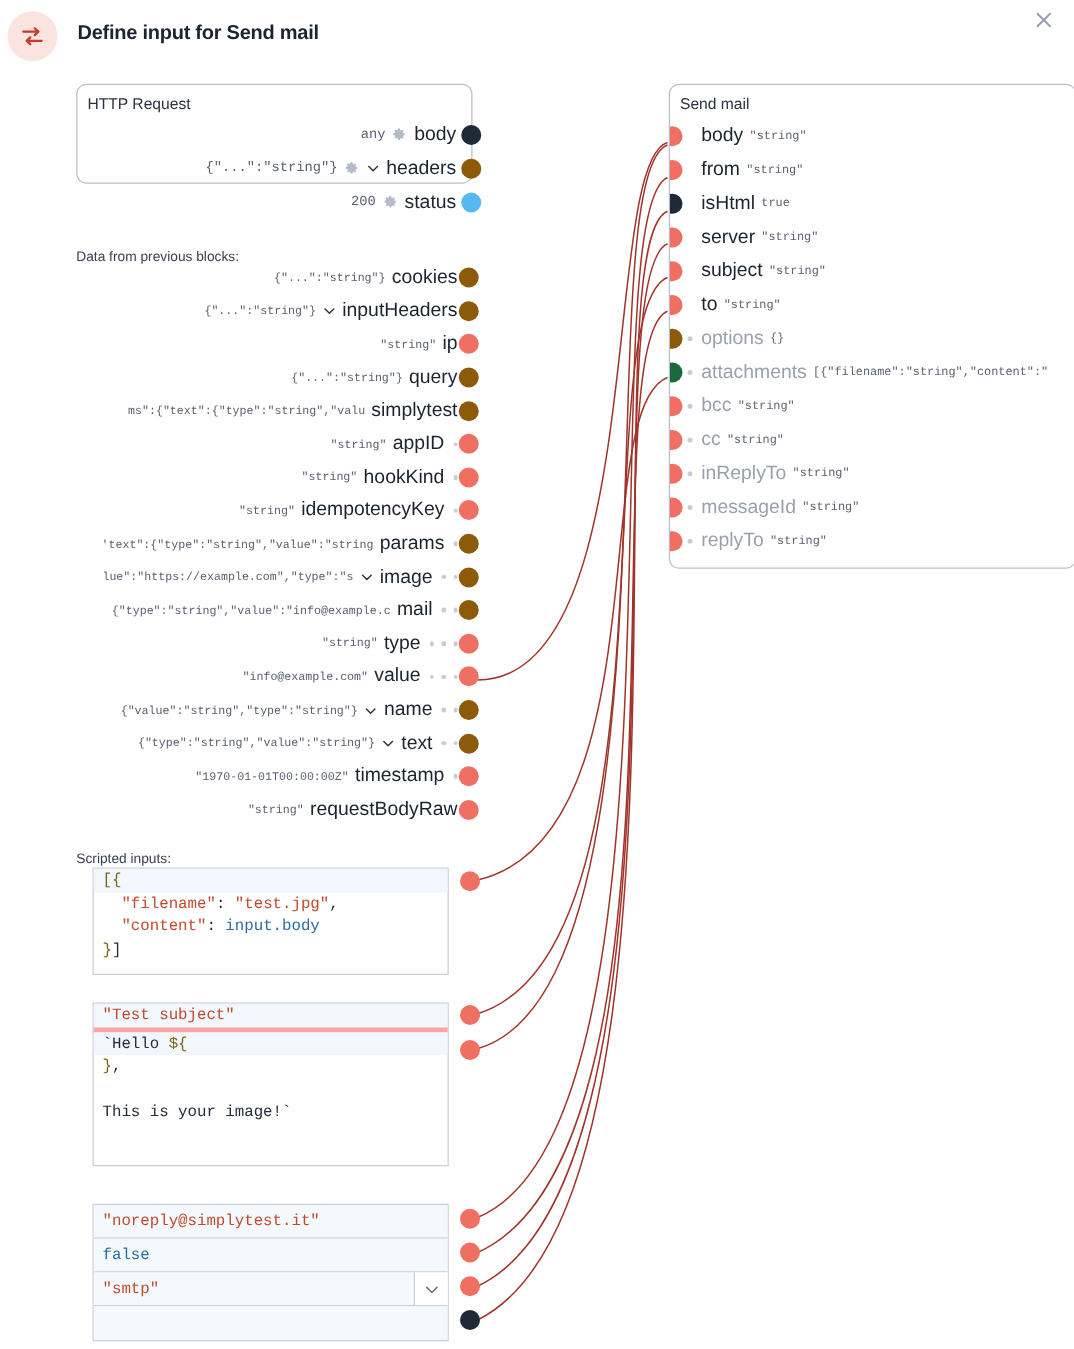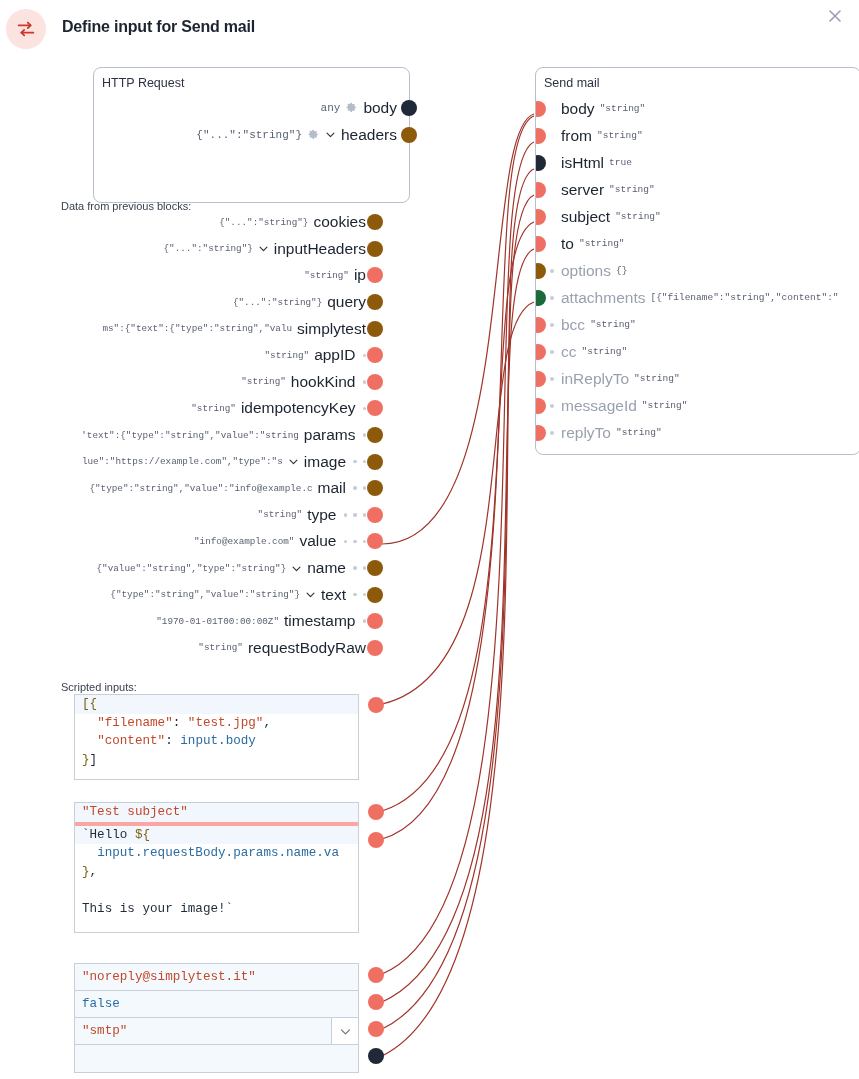--- a/index.html
+++ b/index.html
@@ -37,21 +37,21 @@
     border:1px solid #b9bfcc;
     border-radius:8px;
     background:#fff;
   }
   .node-title {
     font-size:12.5px; color:#2b3240;
     padding:8px 0 0 8px;
   }
 
   
-  #http-panel { left:61px; top:67px; width:317px; height:136px;margin-left:32px; }
+  #http-panel { left:61px; top:67px; width:317px; height:80px; }
   #http-rows { position:absolute; left:0; top:26px; width:100%; }
   .http-row {
     height:27px; display:flex; align-items:center; justify-content:flex-end;
     padding-right:12px; gap:5px; position:relative;
   }
   .tv { font-family:"Liberation Mono", monospace; font-size:11px; color:#5a6172; white-space:nowrap; }
   .gear { width:13px; height:13px; flex:0 0 auto; }
   .chev { width:11px; height:11px; flex:0 0 auto; color:#2b3240; }
   .fname { font-size:15.5px; color:#1b2430; white-space:nowrap; }
   .dot {
@@ -189,20 +189,29 @@
         <svg class="gear" viewBox="0 0 24 24" fill="#b5bcc9">
           <path d="M12 8.5a3.5 3.5 0 1 0 0 7 3.5 3.5 0 0 0 0-7zm0 5.2a1.7 1.7 0 1 1 0-3.4 1.7 1.7 0 0 1 0 3.4z"></path>
           <path d="M20 13.2v-2.4l-2.1-.5a6.3 6.3 0 0 0-.7-1.7l1.1-1.8-1.7-1.7-1.8 1.1a6.3 6.3 0 0 0-1.7-.7L12.6 3h-2.4l-.5 2.1a6.3 6.3 0 0 0-1.7.7L6.2 4.7 4.5 6.4l1.1 1.8a6.3 6.3 0 0 0-.7 1.7L3 10.4v2.4l2.1.5c.16.6.4 1.17.7 1.7l-1.1 1.8 1.7 1.7 1.8-1.1c.53.3 1.1.54 1.7.7l.5 2.1h2.4l.5-2.1a6.3 6.3 0 0 0 1.7-.7l1.8 1.1 1.7-1.7-1.1-1.8c.3-.53.54-1.1.7-1.7L20 13.2z"></path>
         </svg>
         <svg class="chev" viewBox="0 0 16 16" fill="none" stroke="#2b3240" stroke-width="1.7" stroke-linecap="round" stroke-linejoin="round">
           <path d="M3 6l5 5 5-5"></path>
         </svg>
         <span class="fname">headers</span>
         <span class="dot c-brown"></span>
       </div>
+      <div class="http-row">
+        <span class="tv">200</span>
+        <svg class="gear" viewBox="0 0 24 24" fill="#b5bcc9">
+          <path d="M12 8.5a3.5 3.5 0 1 0 0 7 3.5 3.5 0 0 0 0-7zm0 5.2a1.7 1.7 0 1 1 0-3.4 1.7 1.7 0 0 1 0 3.4z"></path>
+          <path d="M20 13.2v-2.4l-2.1-.5a6.3 6.3 0 0 0-.7-1.7l1.1-1.8-1.7-1.7-1.8 1.1a6.3 6.3 0 0 0-1.7-.7L12.6 3h-2.4l-.5 2.1a6.3 6.3 0 0 0-1.7.7L6.2 4.7 4.5 6.4l1.1 1.8a6.3 6.3 0 0 0-.7 1.7L3 10.4v2.4l2.1.5c.16.6.4 1.17.7 1.7l-1.1 1.8 1.7 1.7 1.8-1.1c.53.3 1.1.54 1.7.7l.5 2.1h2.4l.5-2.1a6.3 6.3 0 0 0 1.7-.7l1.8 1.1 1.7-1.7-1.1-1.8c.3-.53.54-1.1.7-1.7L20 13.2z"></path>
+        </svg>
+        <span class="fname">status</span>
+        <span class="dot c-blue"></span>
+      </div>
     </div>
 </div>
 
 <div id="left-list-label">Data from previous blocks:</div>
 <div id="left-list">
     <div class="l-row">
       <span class="tv">{"...":"string"}</span>
       <span class="fname">cookies</span>
       <span class="dot c-brown"></span>
     </div>
@@ -426,21 +435,20 @@
     <div class="code-line">  <span class="tok-str">"filename"</span>: <span class="tok-str">"test.jpg"</span>,</div>
     <div class="code-line">  <span class="tok-str">"content"</span>: <span class="tok-id">input.body</span></div>
     <div class="code-line"><span class="tok-pun">}</span>]</div>
   </div>
 <div class="side-dot" style="left:368px; top:697px; background:#ef7063;"></div>
 
 <div id="code2" class="code-box">
     <div class="code-line hl"><span class="tok-str">"Test subject"</span></div>
     <div class="sep">
       <div class="code-line hl">`Hello <span class="tok-pun">${</span></div>
-      <div class="code-line">  <span class="tok-id">input.requestBody.params.name.va</span></div>
       <div class="code-line"><span class="tok-pun">}</span>,</div>
       <div class="code-line">&nbsp;</div>
       <div class="code-line">This is your image!`</div>
     </div>
   </div>
 <div class="side-dot" style="left:368px; top:804px; background:#ef7063;"></div>
 <div class="side-dot" style="left:368px; top:832px; background:#ef7063;"></div>
 
 <div id="value-inputs">
     <div class="vi-row">

